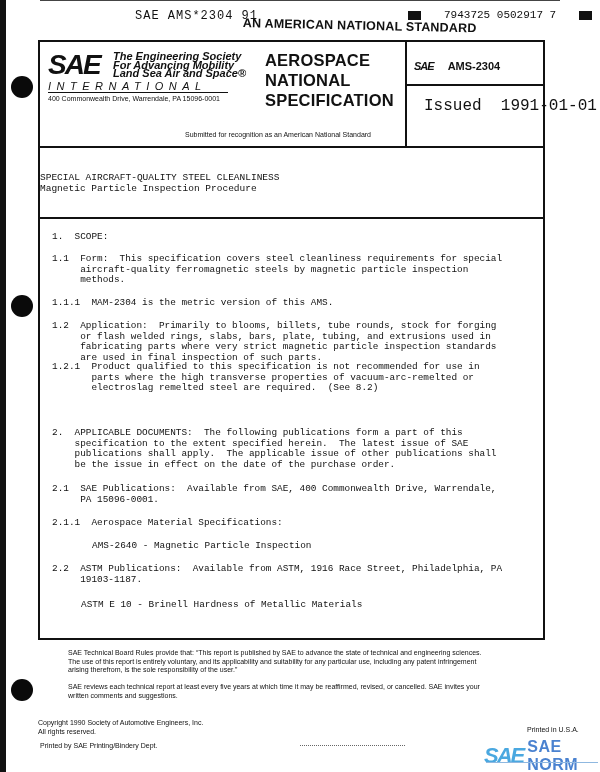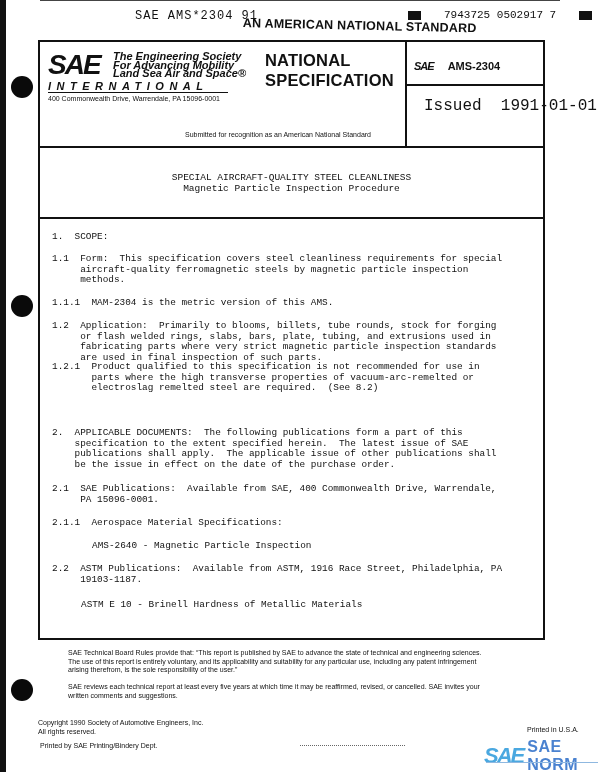--- a/index.html
+++ b/index.html
@@ -13,28 +13,28 @@
   .ans { top:16px; left:243px; font-size:12.5px; font-weight:bold; letter-spacing:0.2px; transform:rotate(1.3deg); transform-origin:left top; }
   .barcode { top:9px; left:408px; font-size:11px; display:flex; align-items:center; gap:23px; }
   .blk { display:inline-block; width:13px; height:9px; background:#111; }
   .frame { left:38px; top:40px; width:507px; height:600px; border:2px solid #111; box-sizing:border-box; }
   .hdr { left:38px; top:40px; width:507px; height:108px; border-bottom:2px solid #111; box-sizing:border-box; }
   .vdiv { left:405px; top:40px; width:2px; height:108px; background:#111; }
   .hdiv { left:406px; top:84px; width:139px; height:2px; background:#111; }
   .logo { left:48px; top:52px; }
   .saebig { font-size:28px; font-weight:bold; font-style:italic; letter-spacing:-2px; line-height:26px; }
   .tagline { left:113px; top:52px; font-size:11px; font-style:italic; font-weight:bold; line-height:8.5px; }
-  .intl { left:48px; top:80px; font-size:11px; font-style:italic; font-weight:bold; letter-spacing:5.5px; border-bottom:1px solid #111; width:180px; }
+  .intl { left:48px; top:80px; font-size:11px; font-style:italic; font-weight:normal; letter-spacing:5.5px; border-bottom:1px solid #111; width:180px; }
   .addr { left:48px; top:95px; font-size:7px; }
   .ams-title { left:265px; top:50px; font-size:16.5px; font-weight:bold; line-height:20px; letter-spacing:0.2px; }
   .submitted { left:185px; top:131px; font-size:7px; }
   .docnum { left:414px; top:60px; font-size:11px; font-weight:bold; display:flex; gap:14px; align-items:center; }
   .docnum .sm { font-style:italic; font-size:11px; letter-spacing:-1px; font-weight:bold; }
   .issued { left:424px; top:97px; font-size:16px; }
-  .title-block { left:40px; top:172px; width:503px; text-align:center; font-size:9.5px; line-height:11px; }
+  .title-block { left:40px; top:172px; width:503px; font-size:9.5px; line-height:11px; }
   .body { left:52px; top:232px; width:490px; font-size:9.4px; line-height:10.6px; white-space:pre; }
   .para { position:absolute; left:0; white-space:pre; }
   .u { }
   .foot { font-size:7px; line-height:8.5px; }
   .sn-logo { left:484px; top:738px; display:flex; align-items:center; gap:4px; }
   .sn-sae { color:#4aa8e0; font-size:22px; font-weight:bold; font-style:italic; letter-spacing:-2px; }
   .sn-norm { color:#4a82d0; font-size:16px; font-weight:bold; letter-spacing:0.5px; }
   .sn-sub { left:486px; top:762px; width:112px; height:1px; border-top:1px solid #8fb8e0; }
 </style>
 </head>
@@ -62,20 +62,21 @@
 <div class="abs logo saebig">SAE</div>
 <div class="abs tagline">
   <div>The Engineering Society</div>
   <div>For Advancing Mobility</div>
   <div>Land Sea Air and Space®</div>
 </div>
 <div class="abs intl">INTERNATIONAL</div>
 <div class="abs addr">400 Commonwealth Drive, Warrendale, PA 15096-0001</div>
 
 <div class="abs ams-title">
+  <div>AEROSPACE</div>
   <div>NATIONAL</div>
   <div>SPECIFICATION</div>
 </div>
 <div class="abs submitted">Submitted for recognition as an American National Standard</div>
 
 <div class="abs docnum">
   <span class="sm">SAE</span>
   <span>AMS-2304</span>
 </div>
 <div class="abs issued mono">

